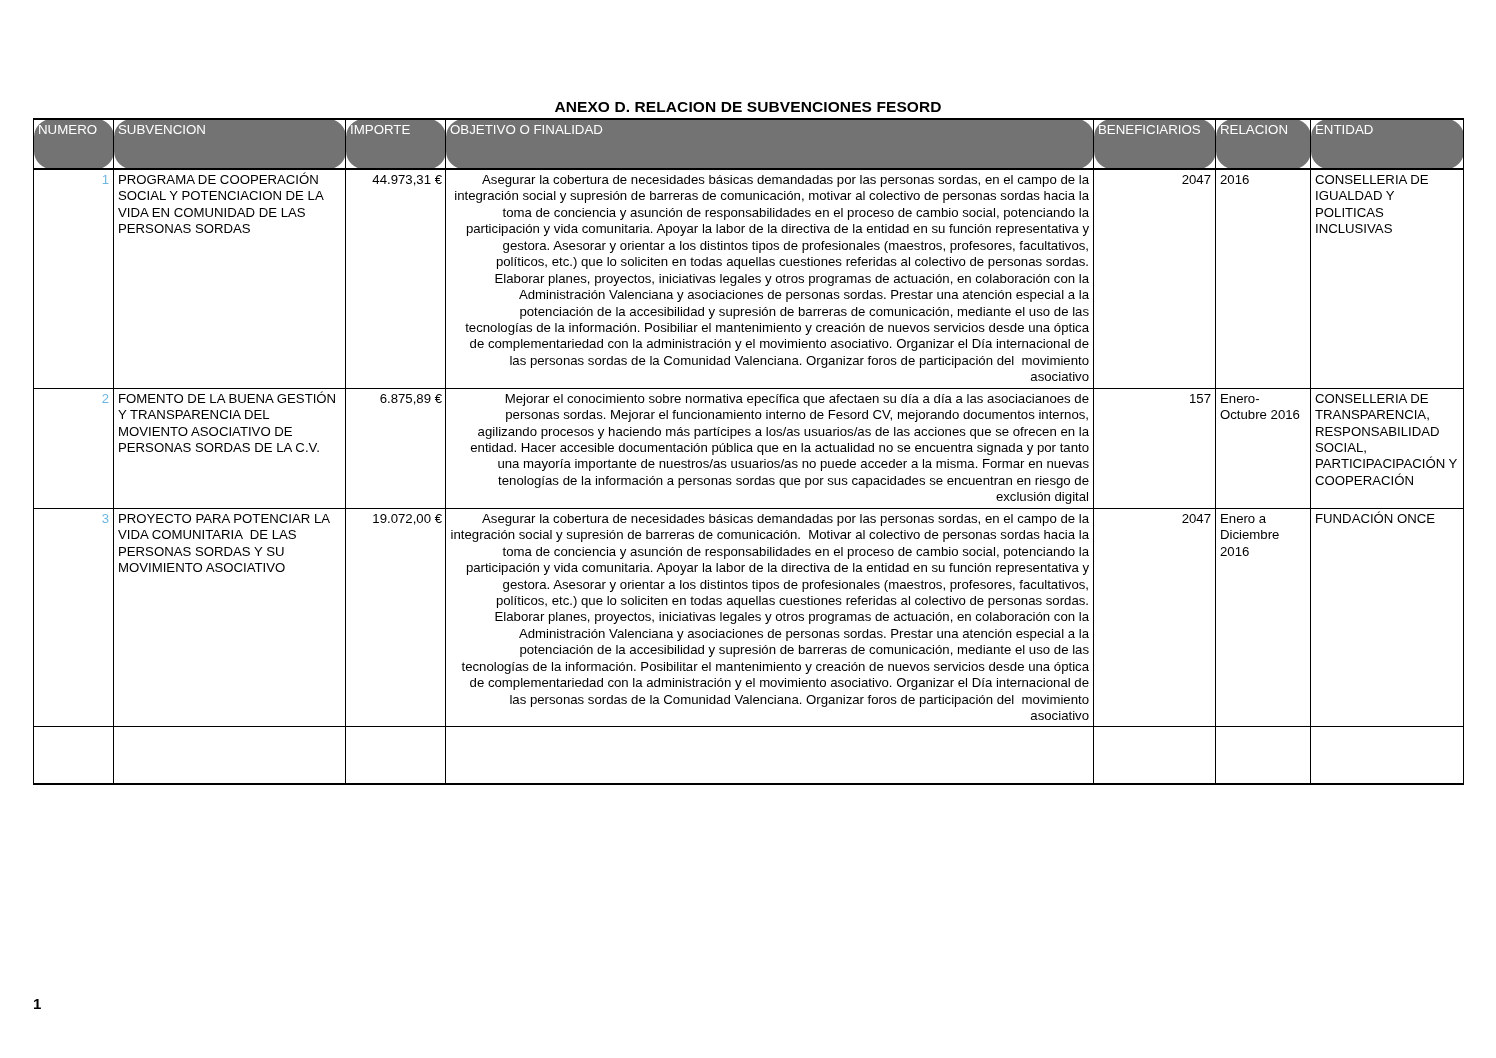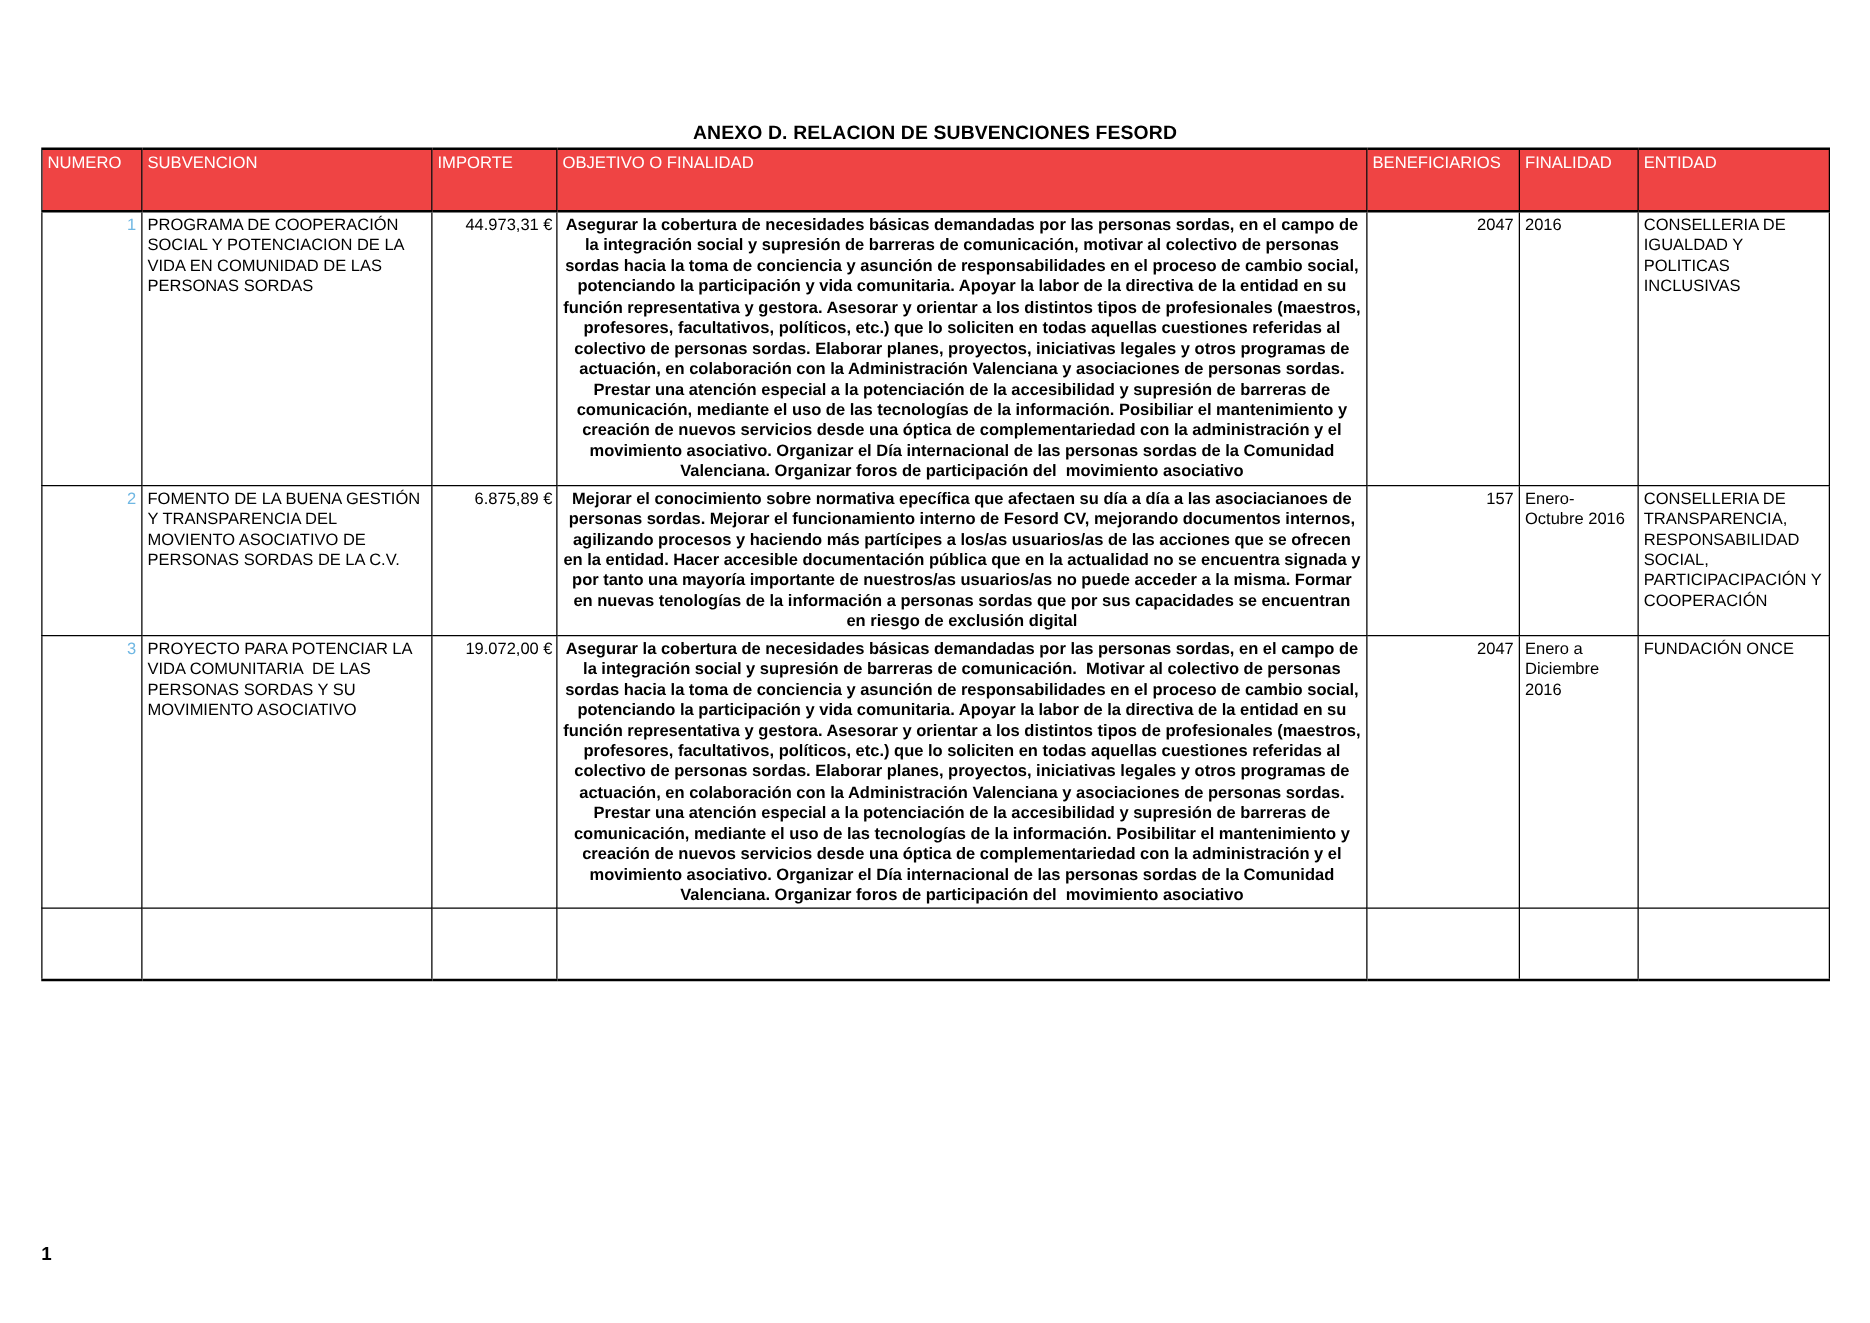--- a/index.html
+++ b/index.html
@@ -48,29 +48,30 @@
   }
   .subv-table td, .subv-table th {
     border: 1px solid #000000;
     vertical-align: top;
     padding: 0;
     font-weight: normal;
   }
 
   
   .hdr td {
-    background: #ef4444;
+    background: #737373;
     color: #ffffff;
     font-size: 13.3px;
     line-height: 1.18;
     height: 46px;
     padding: 2px 3px 0 4px;
     vertical-align: top;
     border-top: 2px solid #000;
     border-bottom: 2px solid #000;
+    border-radius: 18px;
   }
 
   
   .subv-table tbody td {
     font-size: 13.2px;
     line-height: 1.245;
     padding: 2px 4px 2px 4px;
   }
 
   .c-num    { width: 80px;  text-align: right; padding-right: 4px !important; color: #6FB7E3; }
@@ -81,21 +82,21 @@
   .c-dur    { width: 95px;  }
   .c-ent    { width: 153px; }
 
   
   .hdr .c-num, .hdr .c-imp, .hdr .c-ben { text-align: left; color:#ffffff; padding-left:4px !important; }
 
   .dur-right { text-align: left; padding-right: 4px !important; }
 
   .cell-text { display: block; white-space: pre-wrap; }
 
-  .obj-text { display:block; white-space: pre-wrap; text-align: center; font-weight: bold; }
+  .obj-text { display:block; white-space: pre-wrap; text-align: right; }
 
   
   .filler td { height: 52px; border-bottom: 2px solid #000; }
   .r1 td { border-bottom: 1px solid #000; }
 
   .tbl-bottom td { border-bottom: 2px solid #000 !important; }
 
   
   .page-number {
     position: absolute;
@@ -123,21 +124,21 @@
         <col class="c-dur">
         <col class="c-ent">
     </colgroup>
     <thead>
       <tr class="hdr">
         <td class="c-num">NUMERO</td>
         <td class="c-subv">SUBVENCION</td>
         <td class="c-imp">IMPORTE</td>
         <td class="c-obj">OBJETIVO O FINALIDAD</td>
         <td class="c-ben">BENEFICIARIOS</td>
-        <td class="c-dur">FINALIDAD</td>
+        <td class="c-dur">RELACION</td>
         <td class="c-ent">ENTIDAD</td>
       </tr>
     </thead>
     <tbody>
       <tr class="r1">
         <td class="c-num">
             <span class="cell-text">1</span>
           </td>
         <td class="c-subv">
             <span class="cell-text">PROGRAMA DE COOPERACIÓN SOCIAL Y POTENCIACION DE LA VIDA EN COMUNIDAD DE LAS PERSONAS SORDAS</span>

